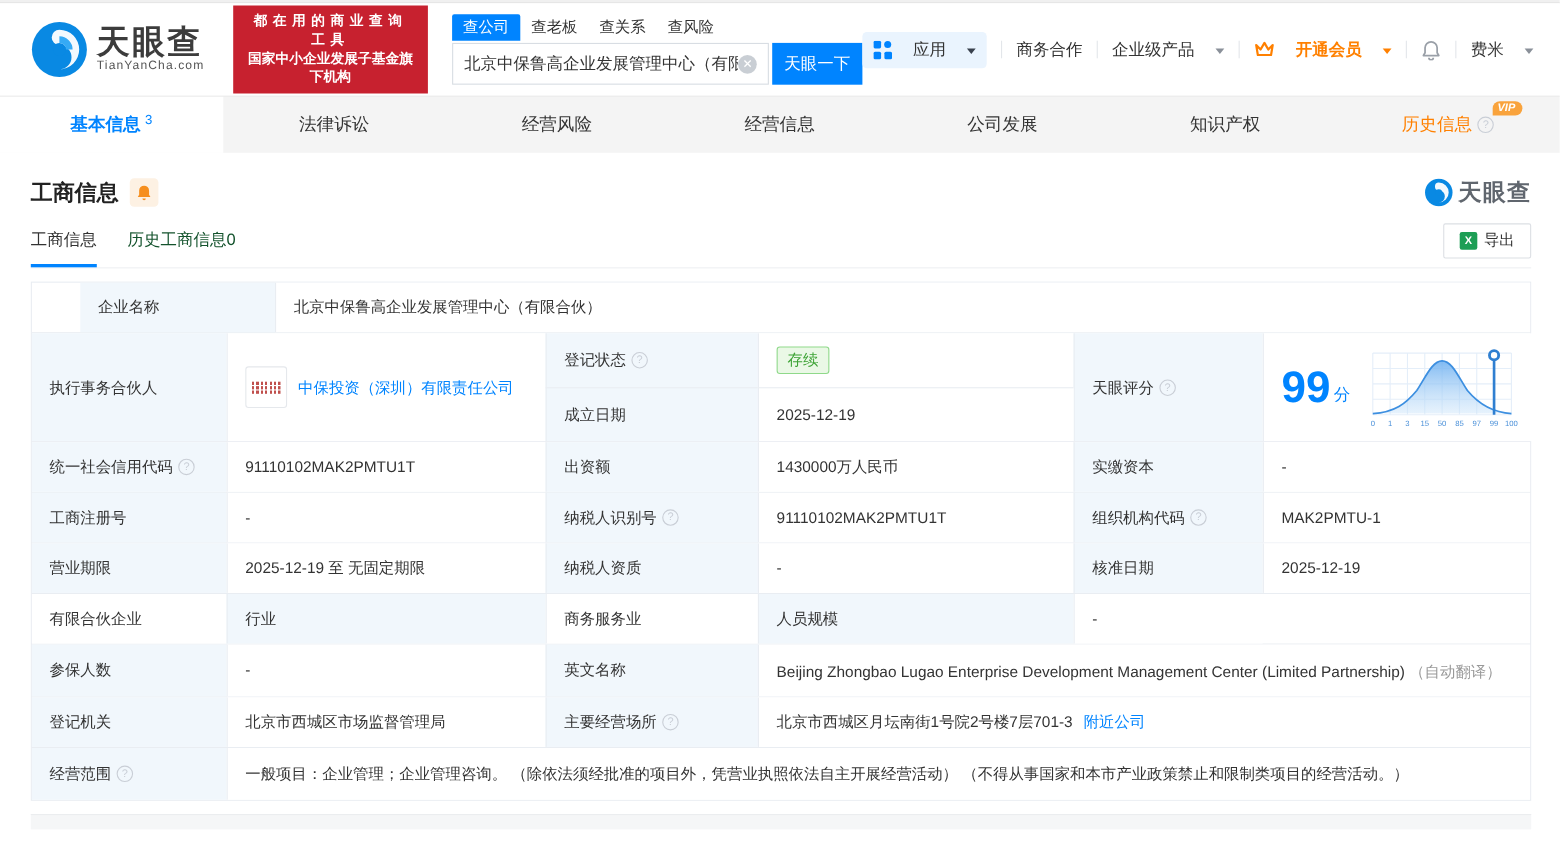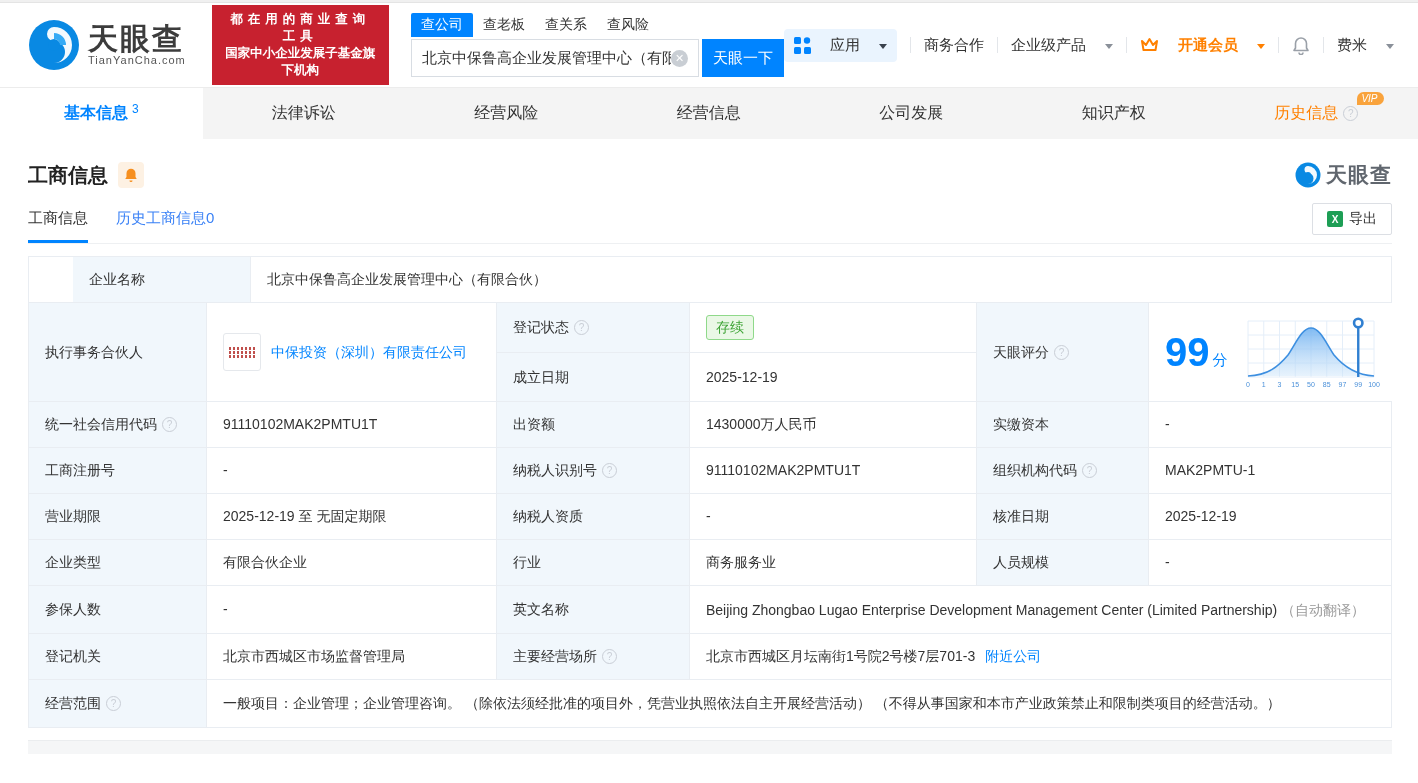--- a/index.html
+++ b/index.html
@@ -38,35 +38,35 @@
   .vip-link { color:#ff8000; font-weight:bold;text-align:right; }
 
   
   .nav { height:52px; background:#f4f4f4; display:flex; border-top:1px solid #ececec; }
   .ntab { width:202.5px; display:flex; align-items:center; justify-content:center; font-size:16px;
     color:#333; cursor:pointer; position:relative; }
   .ntab.active { background:#fff; color:#0084ff; font-weight:bold; }
   .ntab .cnt { font-size:12px; color:#0084ff; margin-left:4px; align-self:flex-start; margin-top:14px; font-weight:normal; }
   .ntab.orange { color:#ff8000; }
   .vipbadge { position:absolute; top:4px; right:34px; background:#f9a33c; color:#fff; font-size:10px;
-    font-weight:normal; font-style:italic; padding:1px 6px 1px 4px; border-radius:7px 7px 7px 0; }
+    font-weight:bold; font-style:italic; padding:1px 6px 1px 4px; border-radius:7px 7px 7px 0; }
   .qmark { width:15px; height:15px; border-radius:50%; border:1px solid #c9ced6; color:#c9ced6;
     font-size:10px; display:inline-flex; align-items:center; justify-content:center; margin-left:5px; }
 
   
   .main { padding:22px 26px 0 28px; background:#fff; }
   .sec-head { display:flex; align-items:center; }
   .sec-title { font-size:20px; font-weight:bold; color:#222; }
   .bellbox { margin-left:10px; width:26px; height:26px; background:#fdf1e3; border-radius:4px;
     display:flex; align-items:center; justify-content:center; cursor:pointer; }
   .wm { margin-left:auto; display:flex; align-items:center; gap:5px; }
   .wm .wmt { font-size:21px; font-weight:bold; color:#60666e; letter-spacing:1px; }
   .subrow { display:flex; align-items:flex-end; margin-top:14px; border-bottom:1px solid #eef0f2; }
   .subtabs { display:flex; gap:28px; font-size:15px; }
-  .subtab { padding-bottom:12px; color:#3b82f6; cursor:pointer; border-bottom:3px solid transparent; }
+  .subtab { padding-bottom:12px; color:#14532d; cursor:pointer; border-bottom:3px solid transparent; }
   .subtab.active { color:#333; border-bottom-color:#0084ff; }
   .export { margin-left:auto; margin-bottom:8px; display:flex; align-items:center; gap:6px;
     border:1px solid #dcdfe4; background:#fff; border-radius:2px; padding:6px 14px; font-size:14px;
     color:#333; cursor:pointer; font-family:inherit; }
   .xls { width:16px; height:16px; background:#1d9e55; border-radius:2px; color:#fff; font-size:10px;
     font-weight:bold; display:flex; align-items:center; justify-content:center; }
 
   
   .tbl { margin-top:12px; border:1px solid #e9edf2; font-size:14px; }
   .trow { display:grid; grid-template-columns:177px 290px 193px 287px 172px 1fr; border-top:1px solid #e9edf2; }
@@ -326,21 +326,20 @@
     <div class="trow">
       <div class="cell lblc">营业期限</div>
       <div class="cell">2025-12-19 至 无固定期限</div>
       <div class="cell lblc">纳税人资质</div>
       <div class="cell">-</div>
       <div class="cell lblc">核准日期</div>
       <div class="cell">2025-12-19</div>
     </div>
 
     <div class="trow">
-      <div class="cell lblc">企业类型</div>
       <div class="cell">有限合伙企业</div>
       <div class="cell lblc">行业</div>
       <div class="cell">商务服务业</div>
       <div class="cell lblc">人员规模</div>
       <div class="cell">-</div>
     </div>
 
     <div class="trow">
       <div class="cell lblc">参保人数</div>
       <div class="cell">-</div>

